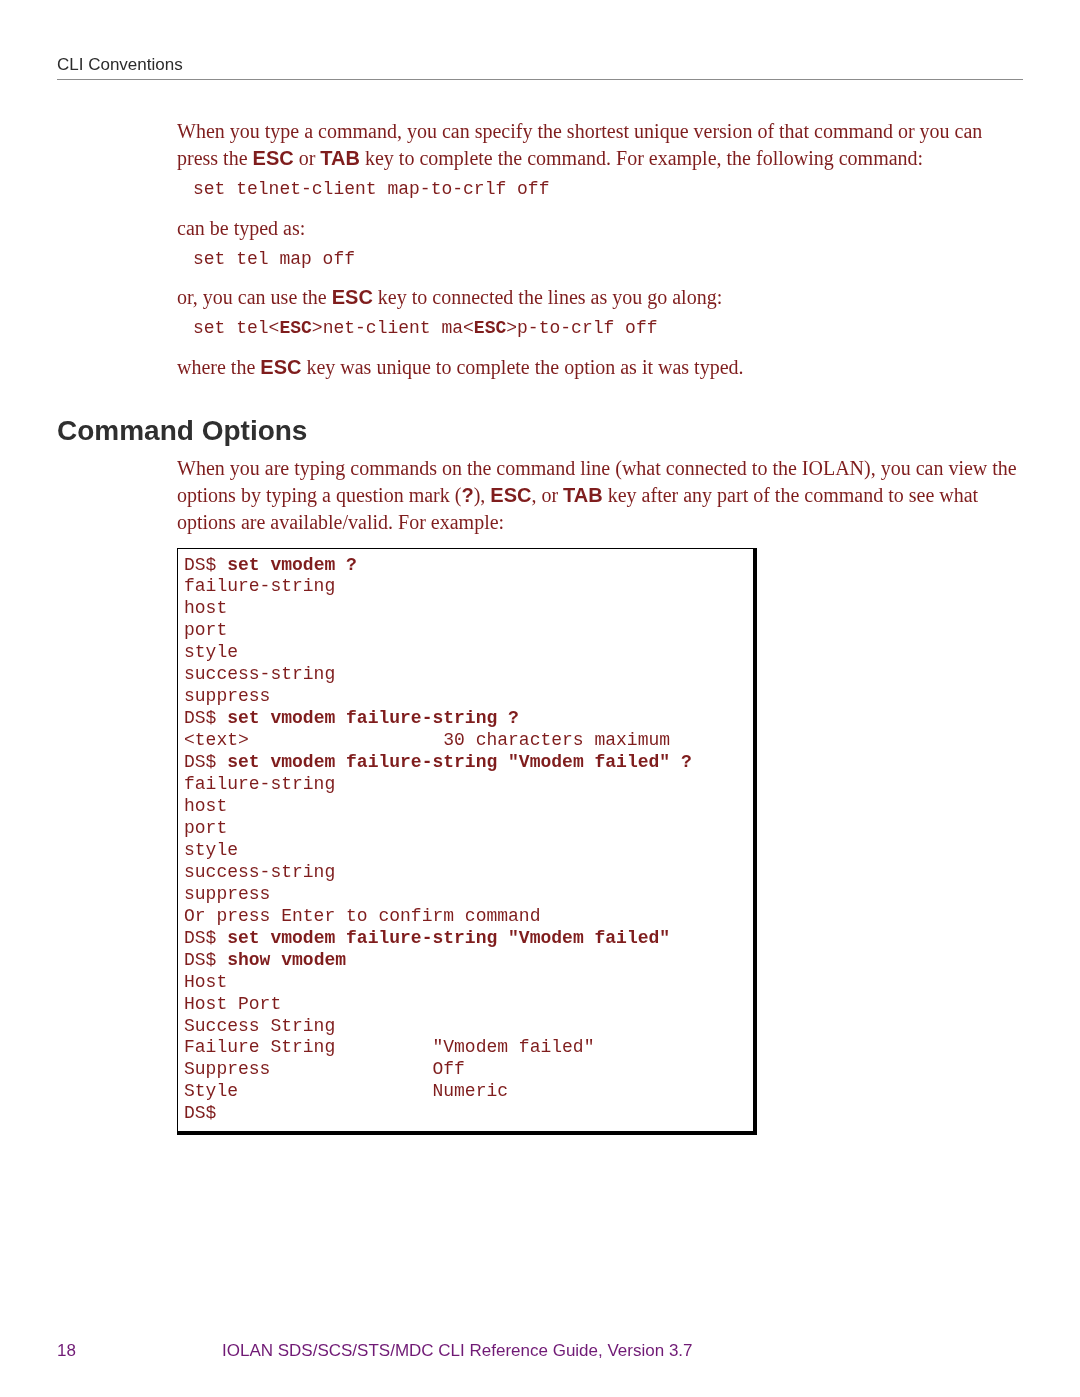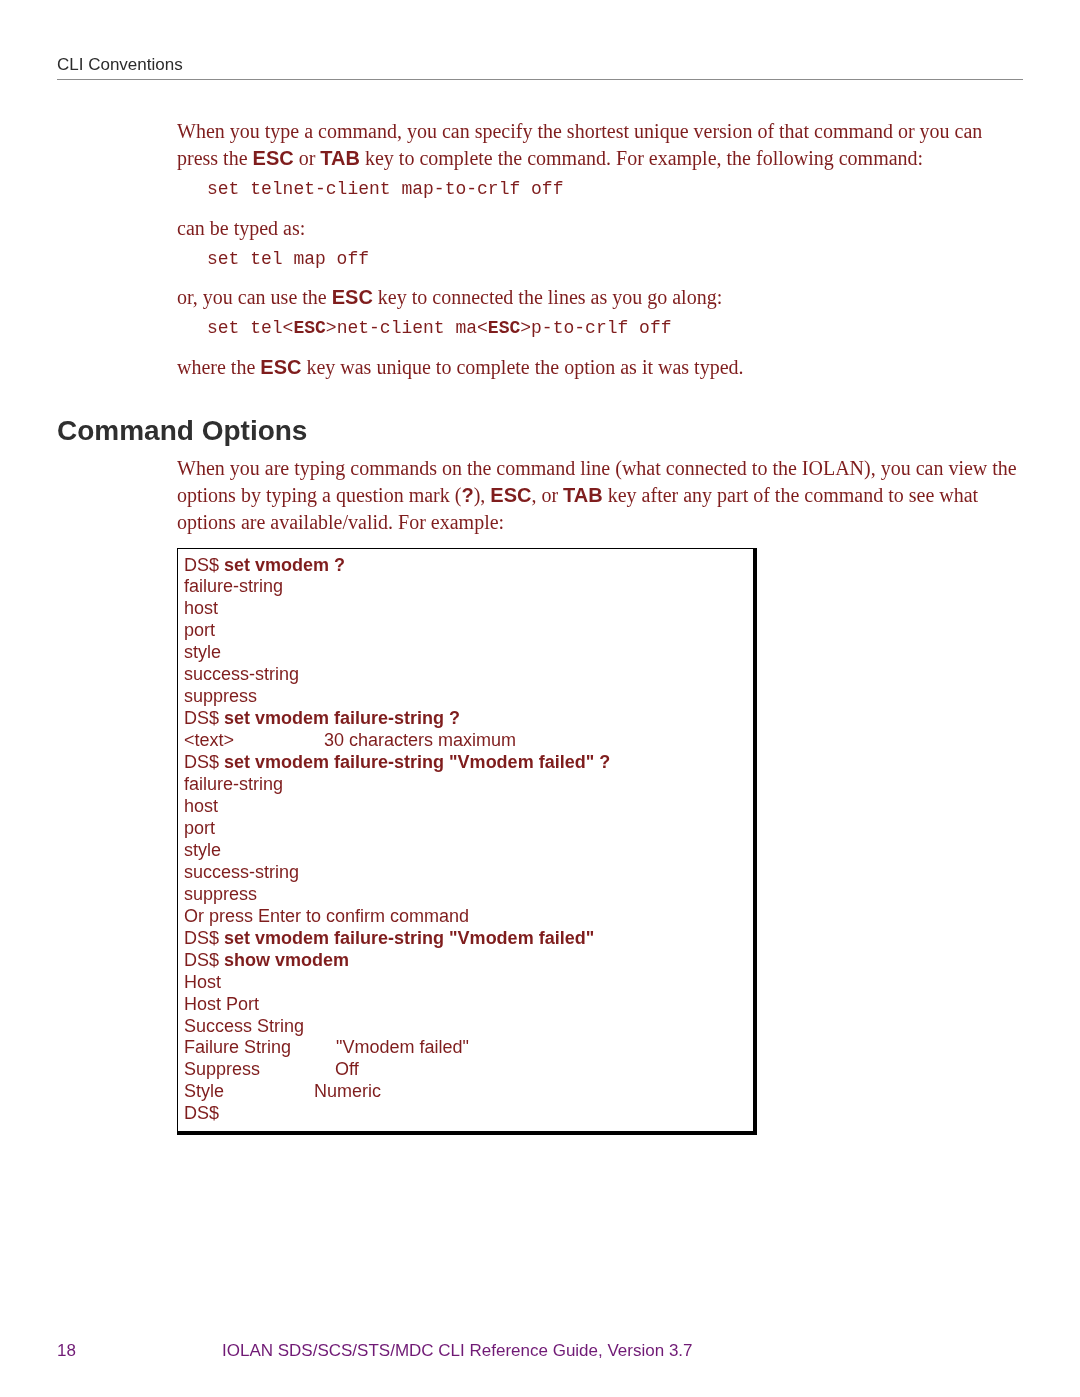--- a/index.html
+++ b/index.html
@@ -41,30 +41,30 @@
     margin-left: 120px;
     font-size: 20px;
     line-height: 1.35;
     color: #7f1d1d;
   }
   .body-block p { margin: 0 0 6px 0; }
   .code-block {
     font-family: "Courier New", Courier, monospace;
     font-size: 18px;
     white-space: pre;
-    margin: 4px 0 14px 30px;
+    margin: 4px 0 14px 16px;
     line-height: 1.25;
   }
   .code-block .b { font-weight: bold; }
   .bold-sans { font-family: Arial, Helvetica, sans-serif; font-weight: bold; }
   .terminal-box {
     border: 1px solid #000;
     border-right-width: 4px;
     border-bottom-width: 4px;
-    font-family: Liberation Sans, sans-serif;
+    font-family: Liberation Mono, monospace;
     font-size: 18px;
     line-height: 1.22;
     white-space: pre;
     padding: 6px 10px 6px 6px;
     margin-top: 12px;
     width: 580px;
     box-sizing: border-box;
     overflow: hidden;
   }
   .terminal-line { white-space: pre; }

